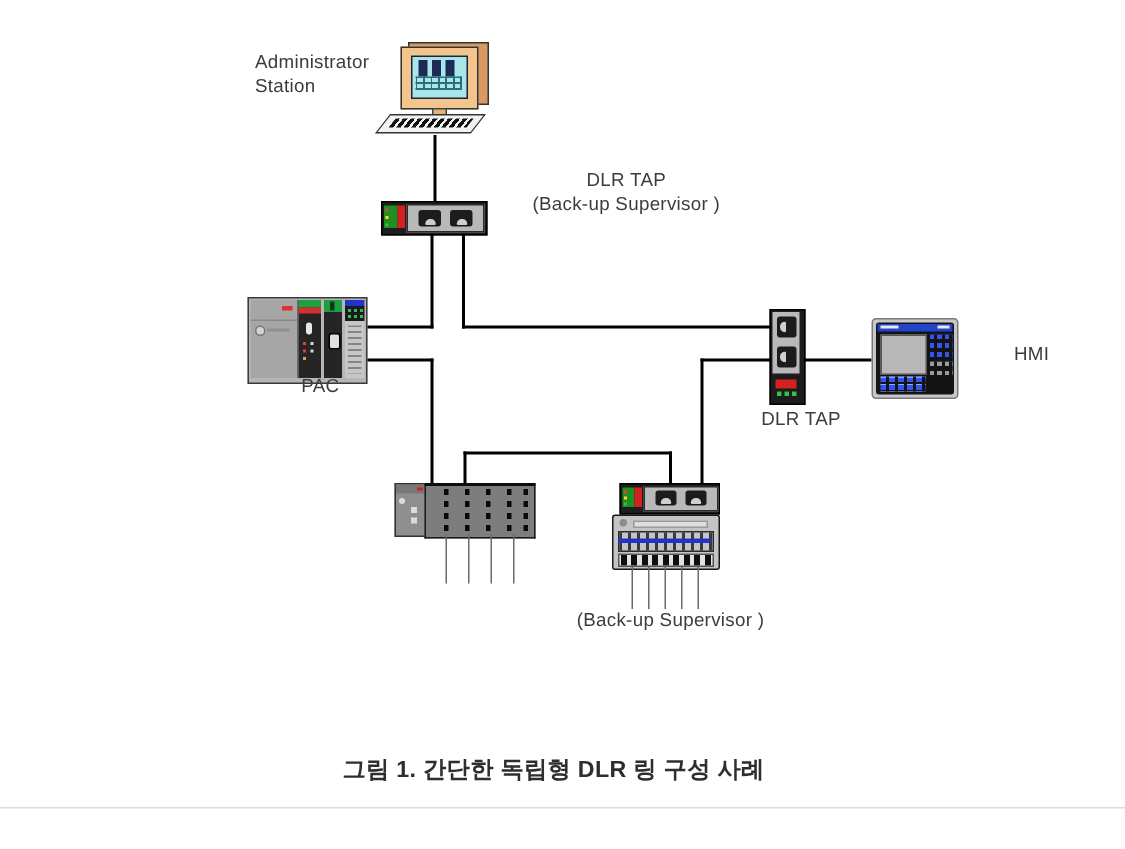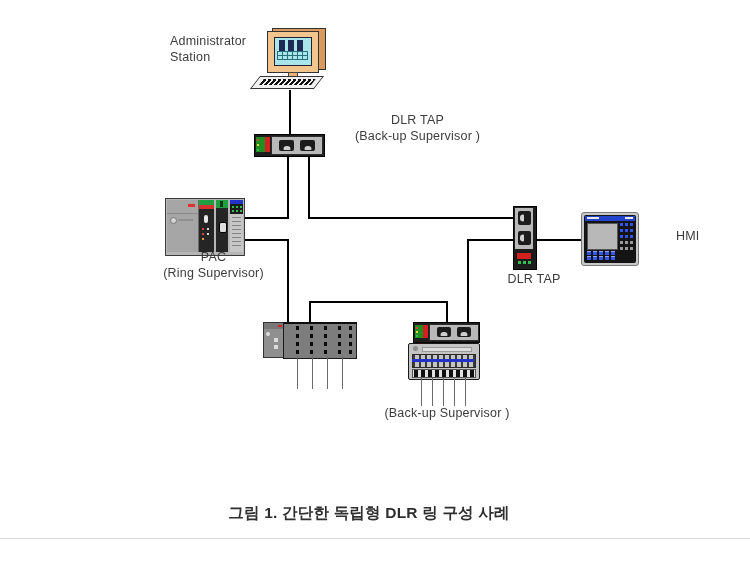--- a/index.html
+++ b/index.html
@@ -183,21 +183,20 @@
     <div class="pac-m4">
       <div class="b"></div>
       <div class="gdots">
           <i></i>
         </div>
       <div class="vents"></div>
     </div>
   </div>
   <div class="lbl center" style="left:156px;top:249px;width:115px;">
     <div>PAC</div>
-    <div>(Ring Supervisor)</div>
   </div>
 
   <div class="tap-v">
     <div class="panel">
       <div class="port" style="top:3px;">
           <div class="dome"></div>
         </div>
       <div class="port" style="top:23px;">
           <div class="dome"></div>
         </div>

